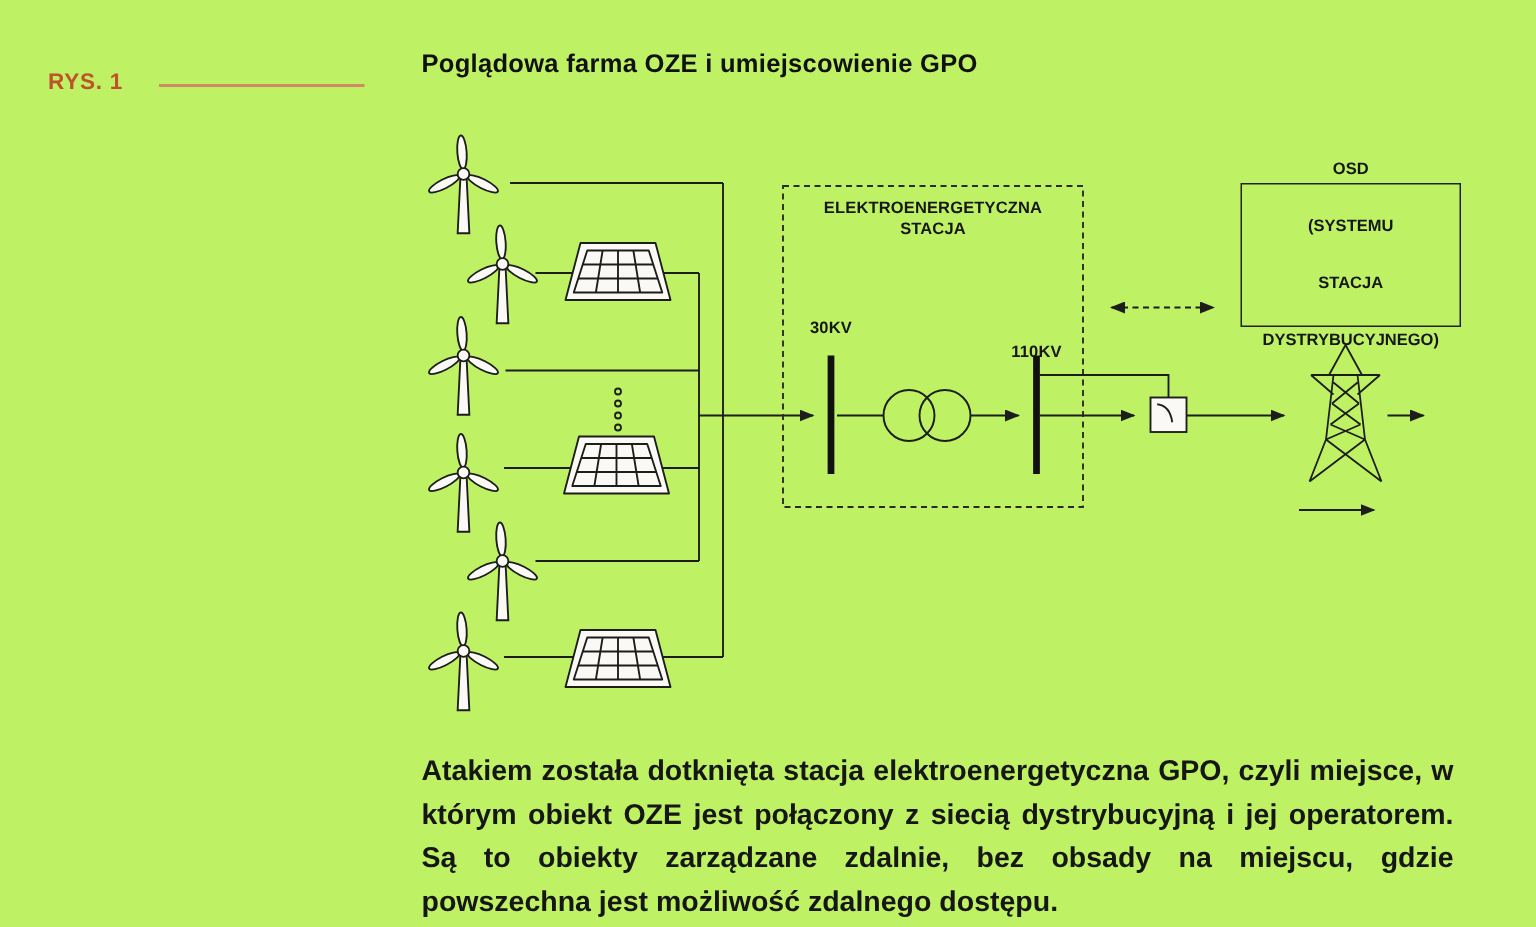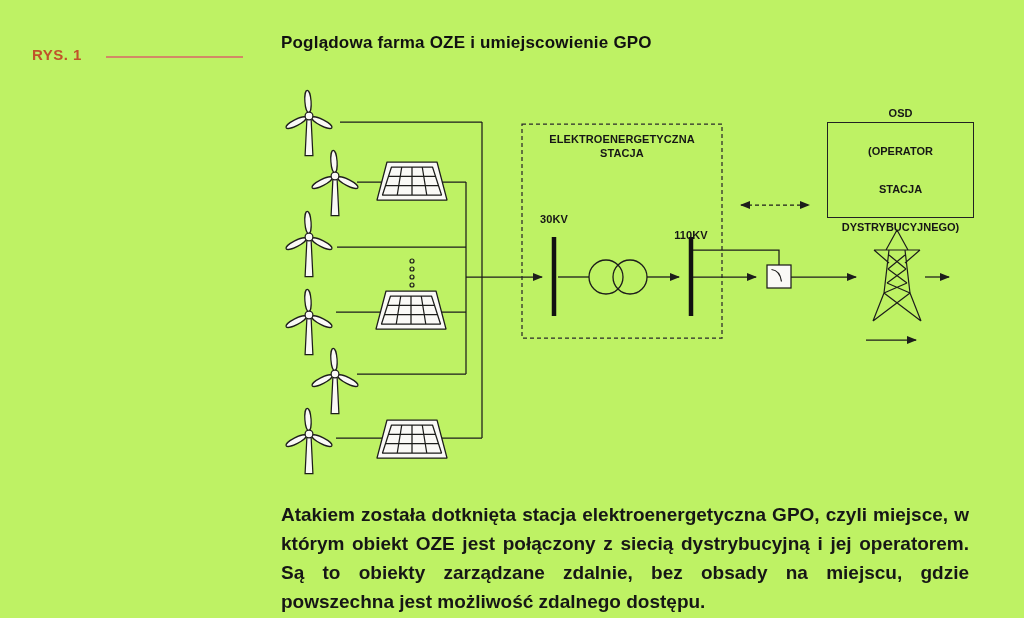--- a/index.html
+++ b/index.html
@@ -151,21 +151,21 @@
       <span>ELEKTROENERGETYCZNA</span>
       <span>STACJA</span>
     </div>
 
     <div class="dlabel bus-low-label">30KV</div>
     <div class="dlabel bus-high-label">110KV</div>
 
 
     <div class="osd-box">
       <span>OSD</span>
-      <span>(OPERATOR</span>
+      <span>(SYSTEMU</span>
       <span>STACJA</span>
       <span>DYSTRYBUCYJNEGO)</span>
     </div>
 
   </div>
 
   <p class="caption">Atakiem została dotknięta stacja elektroenergetyczna GPO, czyli miejsce, w którym obiekt OZE jest połączony z siecią dystrybucyjną i jej operatorem. Są to obiekty zarządzane zdalnie, bez obsady na miejscu, gdzie powszechna jest możliwość zdalnego dostępu.</p>
 
 </div>
 

